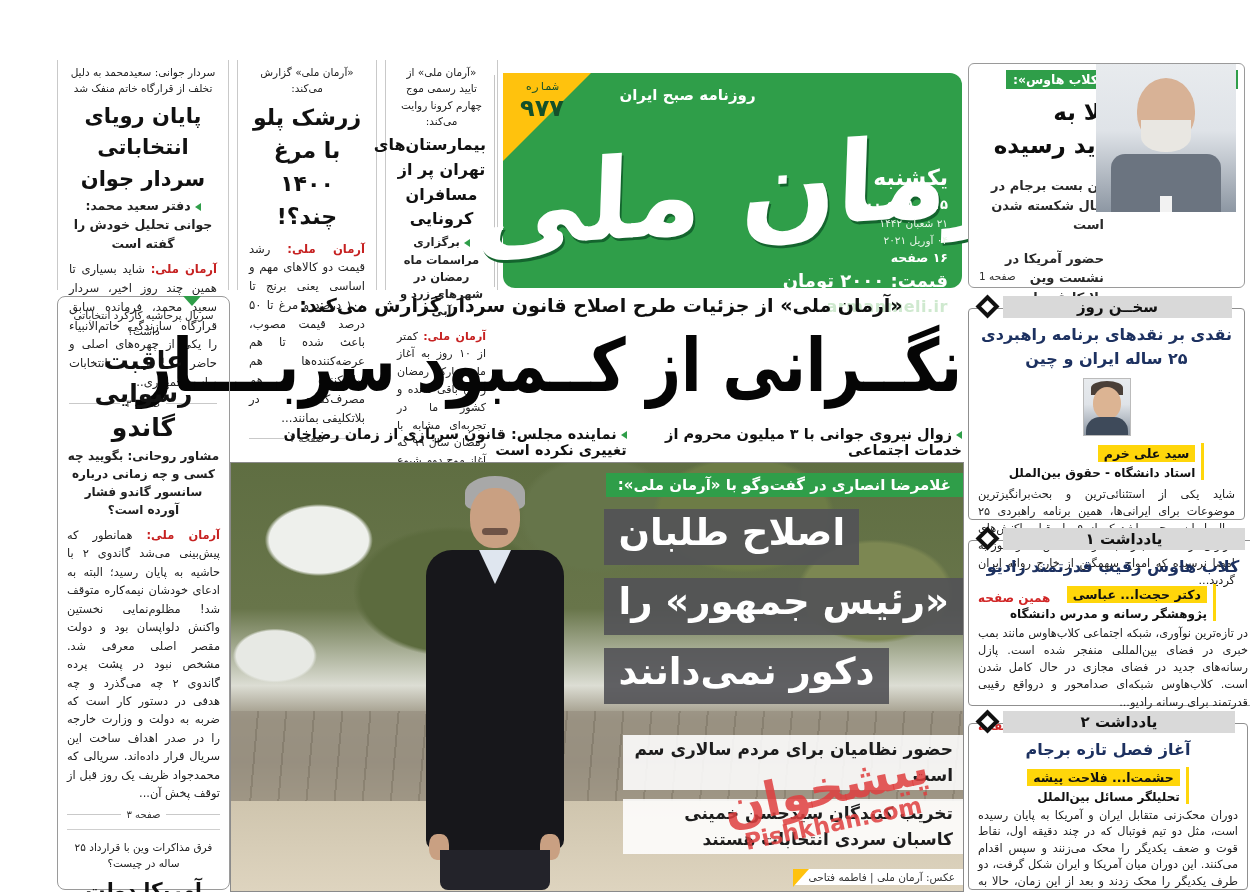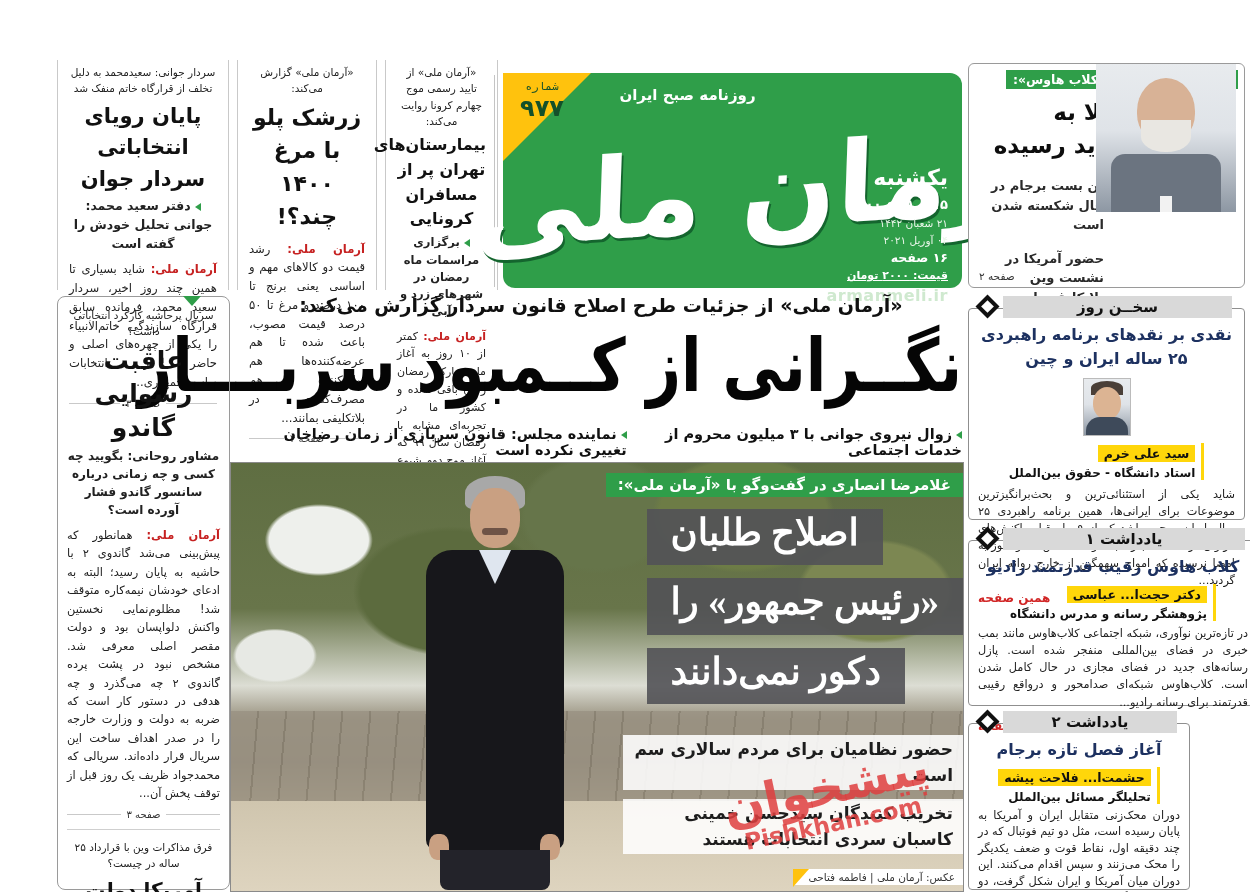--- a/index.html
+++ b/index.html
@@ -26,21 +26,21 @@
   .mh-issue .num{font-size:24px;font-weight:bold;display:block;}
   .mh-tagline{position:absolute;top:13px;left:0;right:90px;text-align:center;color:#fff;font-size:15px;font-weight:bold;}
   .mh-title{position:absolute;inset:0;display:flex;align-items:center;justify-content:center;
             color:#fff;font-size:112px;font-weight:bold;transform:translate(30px,8px) rotate(-4deg) skewX(-6deg);
             text-shadow:2px 3px 0 #14652e;white-space:nowrap;}
   .mh-dates{position:absolute;top:88px;right:14px;text-align:right;color:#fff;line-height:1.55;}
   .mh-day{font-size:22px;font-weight:bold;}
   .mh-solar{font-size:13px;font-weight:bold;color:#fff;}
   .mh-small{font-size:10.5px;color:#eaf6ea;}
   .mh-pages{font-size:12.5px;font-weight:bold;}
-  .mh-price{font-size:11px;font-weight:bold;text-decoration:underline;}
+  .mh-price{font-size:18px;font-weight:bold;}
   .mh-site{font-size:16px;font-weight:bold;color:#cfe9cf;direction:ltr;letter-spacing:.5px;}
   .crop-line{width:1px;background:#c4c4c4;}
   
   .box{border:1px solid #9a9a9a;border-radius:6px;box-sizing:border-box;background:#fff;}
   .salehi-label{position:absolute;top:6px;right:6px;background:#2f9e49;color:#fff;font-size:12.5px;font-weight:bold;padding:2px 7px;}
   .salehi-hl{position:absolute;top:32px;right:10px;left:10px;font-size:23px;font-weight:bold;text-align:right;line-height:1.45;color:#0d0d0d;}
   .salehi-bullets{position:absolute;top:112px;left:10px;width:125px;font-size:13px;font-weight:bold;color:#2b2b2b;line-height:1.5;text-align:right;}
   .salehi-bullets p{margin:0 0 14px 0;}
   .salehi-pg{position:absolute;left:10px;bottom:5px;font-size:10.5px;color:#333;}
   .portrait{position:relative;overflow:hidden;background:linear-gradient(180deg,#e8ebee 0%,#dfe3e8 45%,#8d97a3 100%);}
@@ -78,21 +78,21 @@
   .man-face{position:absolute;top:12px;left:50%;transform:translateX(-50%);width:50px;height:60px;background:#c9a082;border-radius:46%;}
   .man-must{position:absolute;top:52px;left:50%;transform:translateX(-50%);width:26px;height:7px;background:#6e5346;border-radius:4px;}
   .man-coat{position:absolute;top:74px;left:50%;transform:translateX(-50%);width:138px;height:300px;background:#17171b;
             border-radius:26px 26px 10px 10px;}
   .man-coat::before{content:"";position:absolute;top:0;left:50%;transform:translateX(-50%);
             border-left:16px solid transparent;border-right:16px solid transparent;border-top:34px solid #dfe6ef;}
   .man-hand{position:absolute;width:20px;height:26px;background:#c9a082;border-radius:40%;top:358px;}
   .man-legs{position:absolute;top:374px;left:50%;transform:translateX(-50%);width:110px;height:40px;background:#23232a;border-radius:0 0 8px 8px;}
   .ph-kicker{position:absolute;top:10px;right:0;background:#2f9e49;color:#fff;font-size:15px;font-weight:bold;padding:3px 12px;}
   .ph-bars{position:absolute;top:46px;right:0;display:flex;flex-direction:column;align-items:flex-end;gap:13px;}
-  .ph-bar{background:rgba(82,82,86,.9);color:#fff;font-size:37px;font-weight:bold;padding:1px 24px 9px;line-height:1.25;white-space:nowrap;font-family:Liberation Serif, serif;}
+  .ph-bar{background:rgba(82,82,86,.9);color:#fff;font-size:37px;font-weight:bold;padding:1px 14px 9px;line-height:1.25;white-space:nowrap;}
   .ph-subs{position:absolute;top:272px;right:0;display:flex;flex-direction:column;align-items:flex-end;gap:9px;}
   .ph-sub{background:rgba(255,255,255,.88);color:#1d1d1d;font-size:17px;font-weight:bold;padding:2px 10px;line-height:1.5;max-width:320px;text-align:right;}
   .wm{position:absolute;top:300px;right:30px;transform:rotate(-12deg);text-align:center;color:rgba(222,62,62,.85);}
   .wm-fa{font-size:48px;font-weight:bold;line-height:1;}
   .wm-en{font-size:23px;font-weight:bold;direction:ltr;}
   .credit{position:absolute;bottom:6px;right:0;background:#fff;font-size:10.5px;color:#333;padding:2px 8px 2px 16px;}
   .credit::after{content:"";position:absolute;left:0;top:0;border-top:18px solid #ffc20d;border-right:16px solid transparent;}
   
   .rbox{border:1px solid #8f8f8f;border-radius:4px;box-sizing:border-box;padding:14px 9px 5px;}
   .rhead{position:absolute;top:-13px;right:12px;left:34px;background:#d9d9d9;text-align:center;
@@ -162,21 +162,21 @@
     <div class="salehi-bullets">
       <p>بن بست برجام در حال شکسته شدن است</p>
       <p>حضور آمریکا در نشست وین بلاتکلیف ماند</p>
     </div>
     <div class="portrait abs" style="right:8px;bottom:0;width:140px;height:148px;">
       <div class="p-head" style="top:14px;width:58px;height:66px;background:#d8b296;"></div>
       <div class="p-beard" style="top:56px;width:50px;height:32px;"></div>
       <div class="p-body" style="width:110px;height:58px;background:#6b7480;"></div>
       <div class="p-shirt"></div>
     </div>
-    <div class="salehi-pg">صفحه ۲</div>
+    <div class="salehi-pg">صفحه 1</div>
   </div>
 
   <div class="abs" style="left:240px;top:294px;width:722px;height:166px;">
     <div class="lead-kick">«آرمان ملی» از جزئیات طرح اصلاح قانون سردار گزارش می‌کند:</div>
     <div class="lead-hl">نگــرانی از کــمبود سربــــاز</div>
     <div class="lead-bullets">
       <span><span class="tri"></span><span>زوال نیروی جوانی با ۳ میلیون محروم از خدمات اجتماعی</span></span>
       <span><span class="tri"></span><span>نماینده مجلس: قانون سربازی از زمان رضاخان تغییری نکرده است</span></span>
     </div>
     <div class="lead-pg">صفحه ۸</div>
@@ -264,21 +264,21 @@
     <div class="author-row" style="margin-top:5px;">
       <div class="author-block">
         <span class="aname">دکتر حجت‌ا... عباسی</span>
         <div class="arole">پژوهشگر رسانه و مدرس دانشگاه</div>
       </div>
     </div>
     <p class="rbody" style="margin:4px 0 8px;">در تازه‌ترین نوآوری، شبکه اجتماعی کلاب‌هاوس مانند بمب خبری در فضای بین‌المللی منفجر شده است. پازل رسانه‌های جدید در فضای مجازی در حال کامل شدن است. کلاب‌هاوس شبکه‌ای صدامحور و درواقع رقیبی قدرتمند برای رسانه رادیو...</p>
     <div class="rlink">همین صفحه</div>
   </div>
 
-  <div class="abs rbox" style="left:968px;top:723px;width:222px;height:167px;">
+  <div class="abs rbox" style="left:968px;top:723px;width:280px;height:167px;">
     <div class="rdiamond"></div>
     <div class="rhead">یادداشت ۲</div>
     <div class="rhl">آغاز فصل تازه برجام</div>
     <div class="author-row" style="margin-top:5px;">
       <div class="author-block">
         <span class="aname">حشمت‌ا... فلاحت پیشه</span>
         <div class="arole">تحلیلگر مسائل بین‌الملل</div>
       </div>
     </div>
     <p class="rbody" style="margin:4px 0 0;line-height:1.45;">دوران محک‌زنی متقابل ایران و آمریکا به پایان رسیده است، مثل دو تیم فوتبال که در چند دقیقه اول، نقاط قوت و ضعف یکدیگر را محک می‌زنند و سپس اقدام می‌کنند. این دوران میان آمریکا و ایران شکل گرفت، دو طرف یکدیگر را محک زدند و بعد از این زمان، حالا به سمت تصمیمات اساسی‌تر حرکت می‌کنند...</p>

